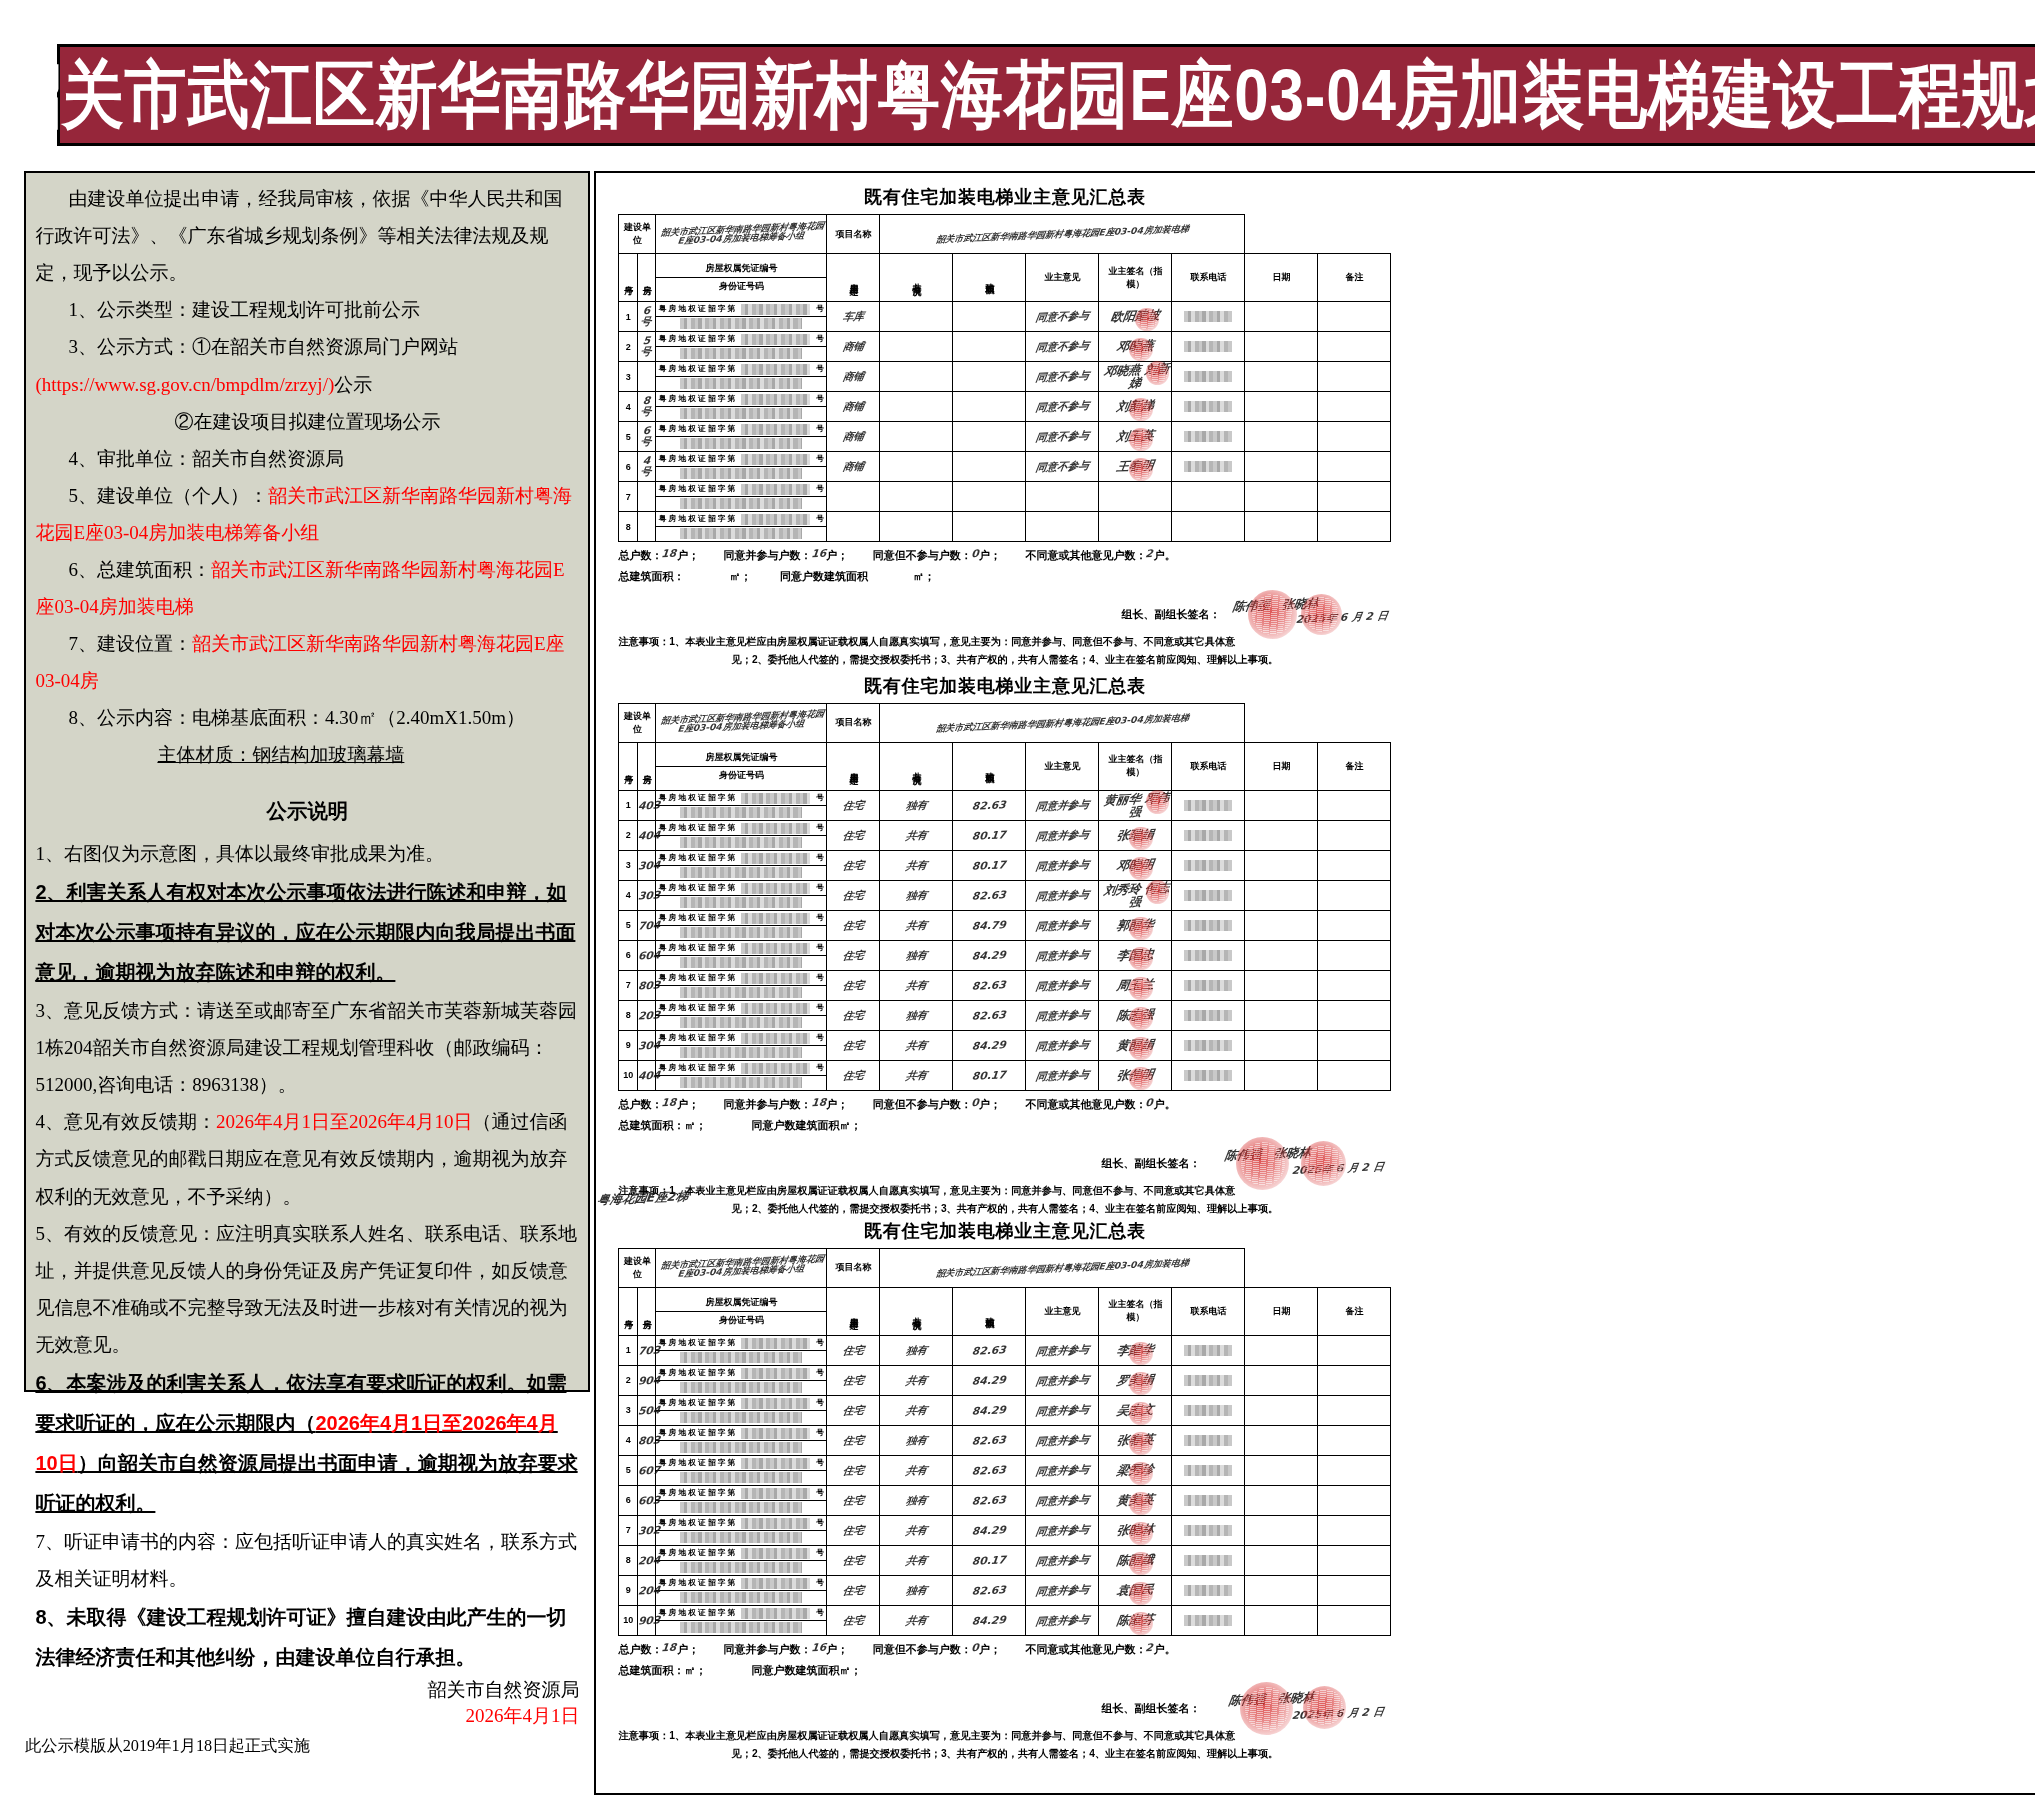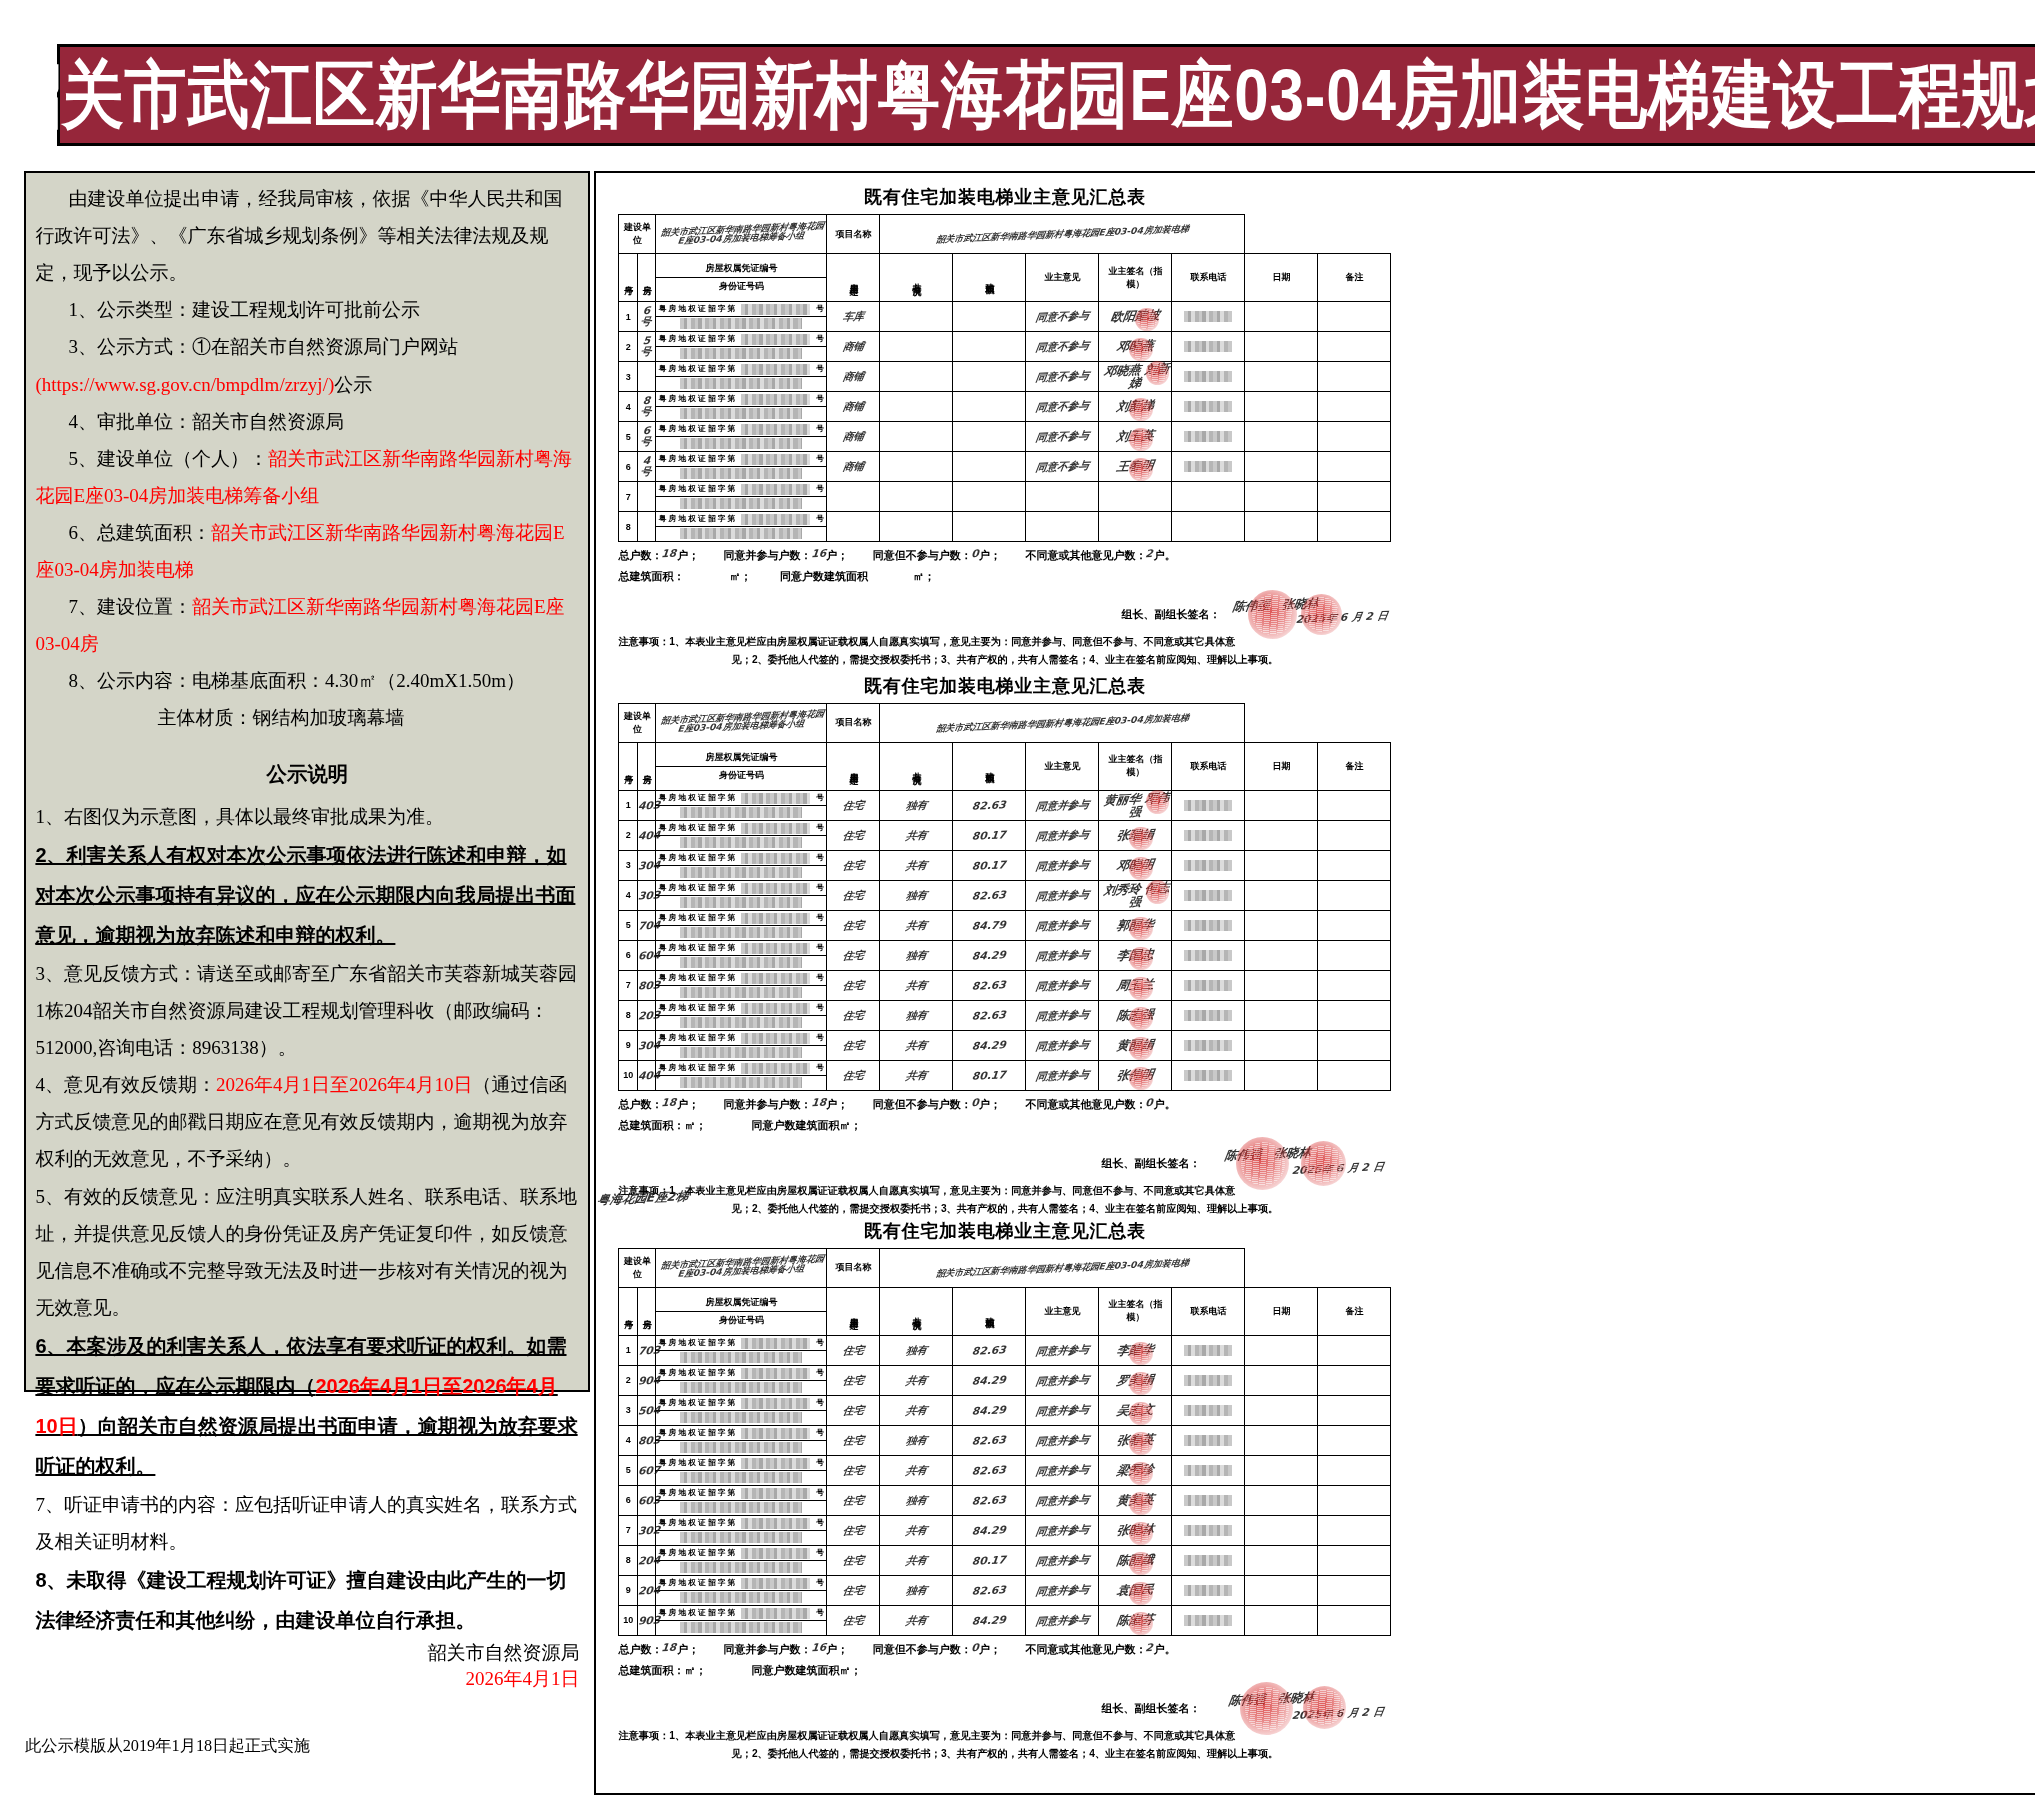--- a/index.html
+++ b/index.html
@@ -132,41 +132,42 @@
 
     <p class="lt indent">
       <span>1、</span><span>公示类型：</span><span>建设工程规划许可批前公示</span>
     </p>
 
 
     <p class="lt indent">
       <span>3、</span><span>公示方式：</span><span>①在韶关市自然资源局门户网站</span><span class="red">(https://www.sg.gov.cn/bmpdlm/zrzyj/)</span><span>公示</span>
     </p>
 
+    <p class="lt" style="text-align:center;">②在建设项目拟建位置现场公示</p>
 
     <p class="lt indent">
       <span>4、</span><span>审批单位：</span><span>韶关市自然资源局</span>
     </p>
 
     <p class="lt indent">
       <span>5、</span><span>建设单位（个人）：</span><span class="red">韶关市武江区新华南路华园新村粤海花园E座03-04房加装电梯筹备小组</span>
     </p>
 
     <p class="lt indent">
       <span>6、</span><span>总建筑面积：</span><span class="red">韶关市武江区新华南路华园新村粤海花园E座03-04房加装电梯</span>
     </p>
 
     <p class="lt indent">
       <span>7、</span><span>建设位置：</span><span class="red">韶关市武江区新华南路华园新村粤海花园E座03-04房</span>
     </p>
 
     <p class="lt indent">
       <span>8、</span><span>公示内容：</span><span>电梯基底面积：4.30㎡（2.40mX1.50m）</span>
     </p>
-    <p class="lt" style="padding-left:122px;">主体材质：钢结构加玻璃幕墙</p>
+    <p class="lt" style="padding-left:122px;text-decoration:underline;">主体材质：钢结构加玻璃幕墙</p>
 
     <div class="sec-title">公示说明</div>
 
     <p class="lt">1、右图仅为示意图，具体以最终审批成果为准。</p>
     <p class="bold-u">2、利害关系人有权对本次公示事项依法进行陈述和申辩，如对本次公示事项持有异议的，应在公示期限内向我局提出书面意见，逾期视为放弃陈述和申辩的权利。</p>
     <p class="lt">3、意见反馈方式：请送至或邮寄至广东省韶关市芙蓉新城芙蓉园1栋204韶关市自然资源局建设工程规划管理科收（邮政编码：512000,咨询电话：8963138）。</p>
     <p class="lt">
       <span>4、意见有效反馈期：</span><span class="red">2026年4月1日至2026年4月10日</span><span>（通过信函方式反馈意见的邮戳日期应在意见有效反馈期内，逾期视为放弃权利的无效意见，不予采纳）。</span>
     </p>
     <p class="lt">5、有效的反馈意见：应注明真实联系人姓名、联系电话、联系地址，并提供意见反馈人的身份凭证及房产凭证复印件，如反馈意见信息不准确或不完整导致无法及时进一步核对有关情况的视为无效意见。</p>

